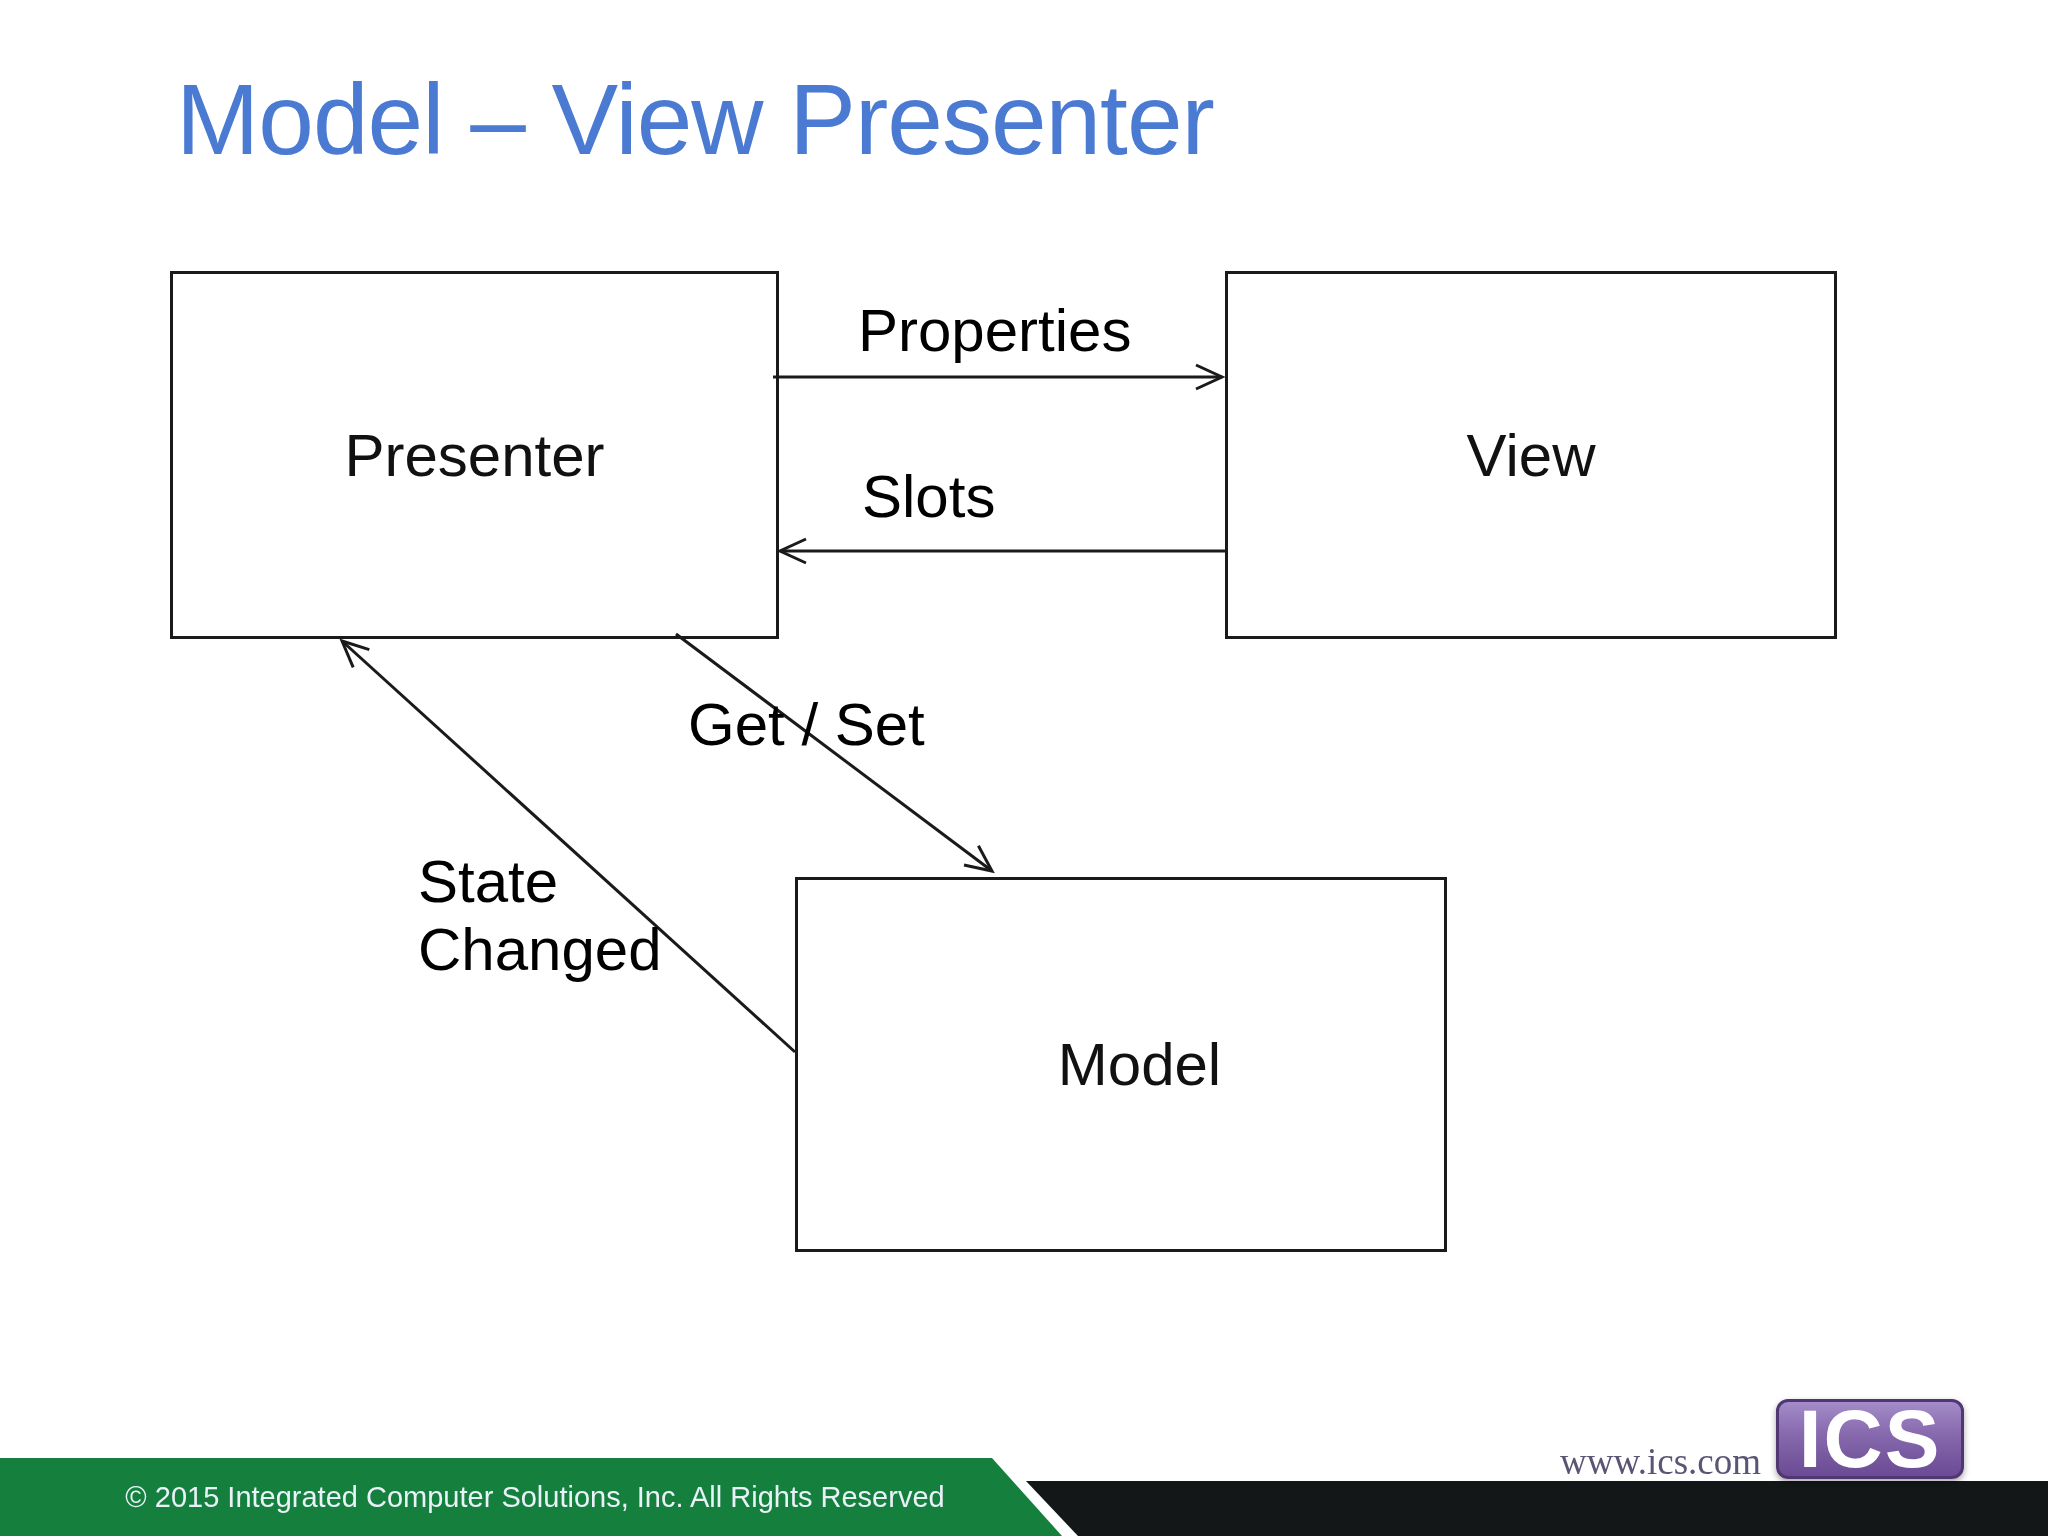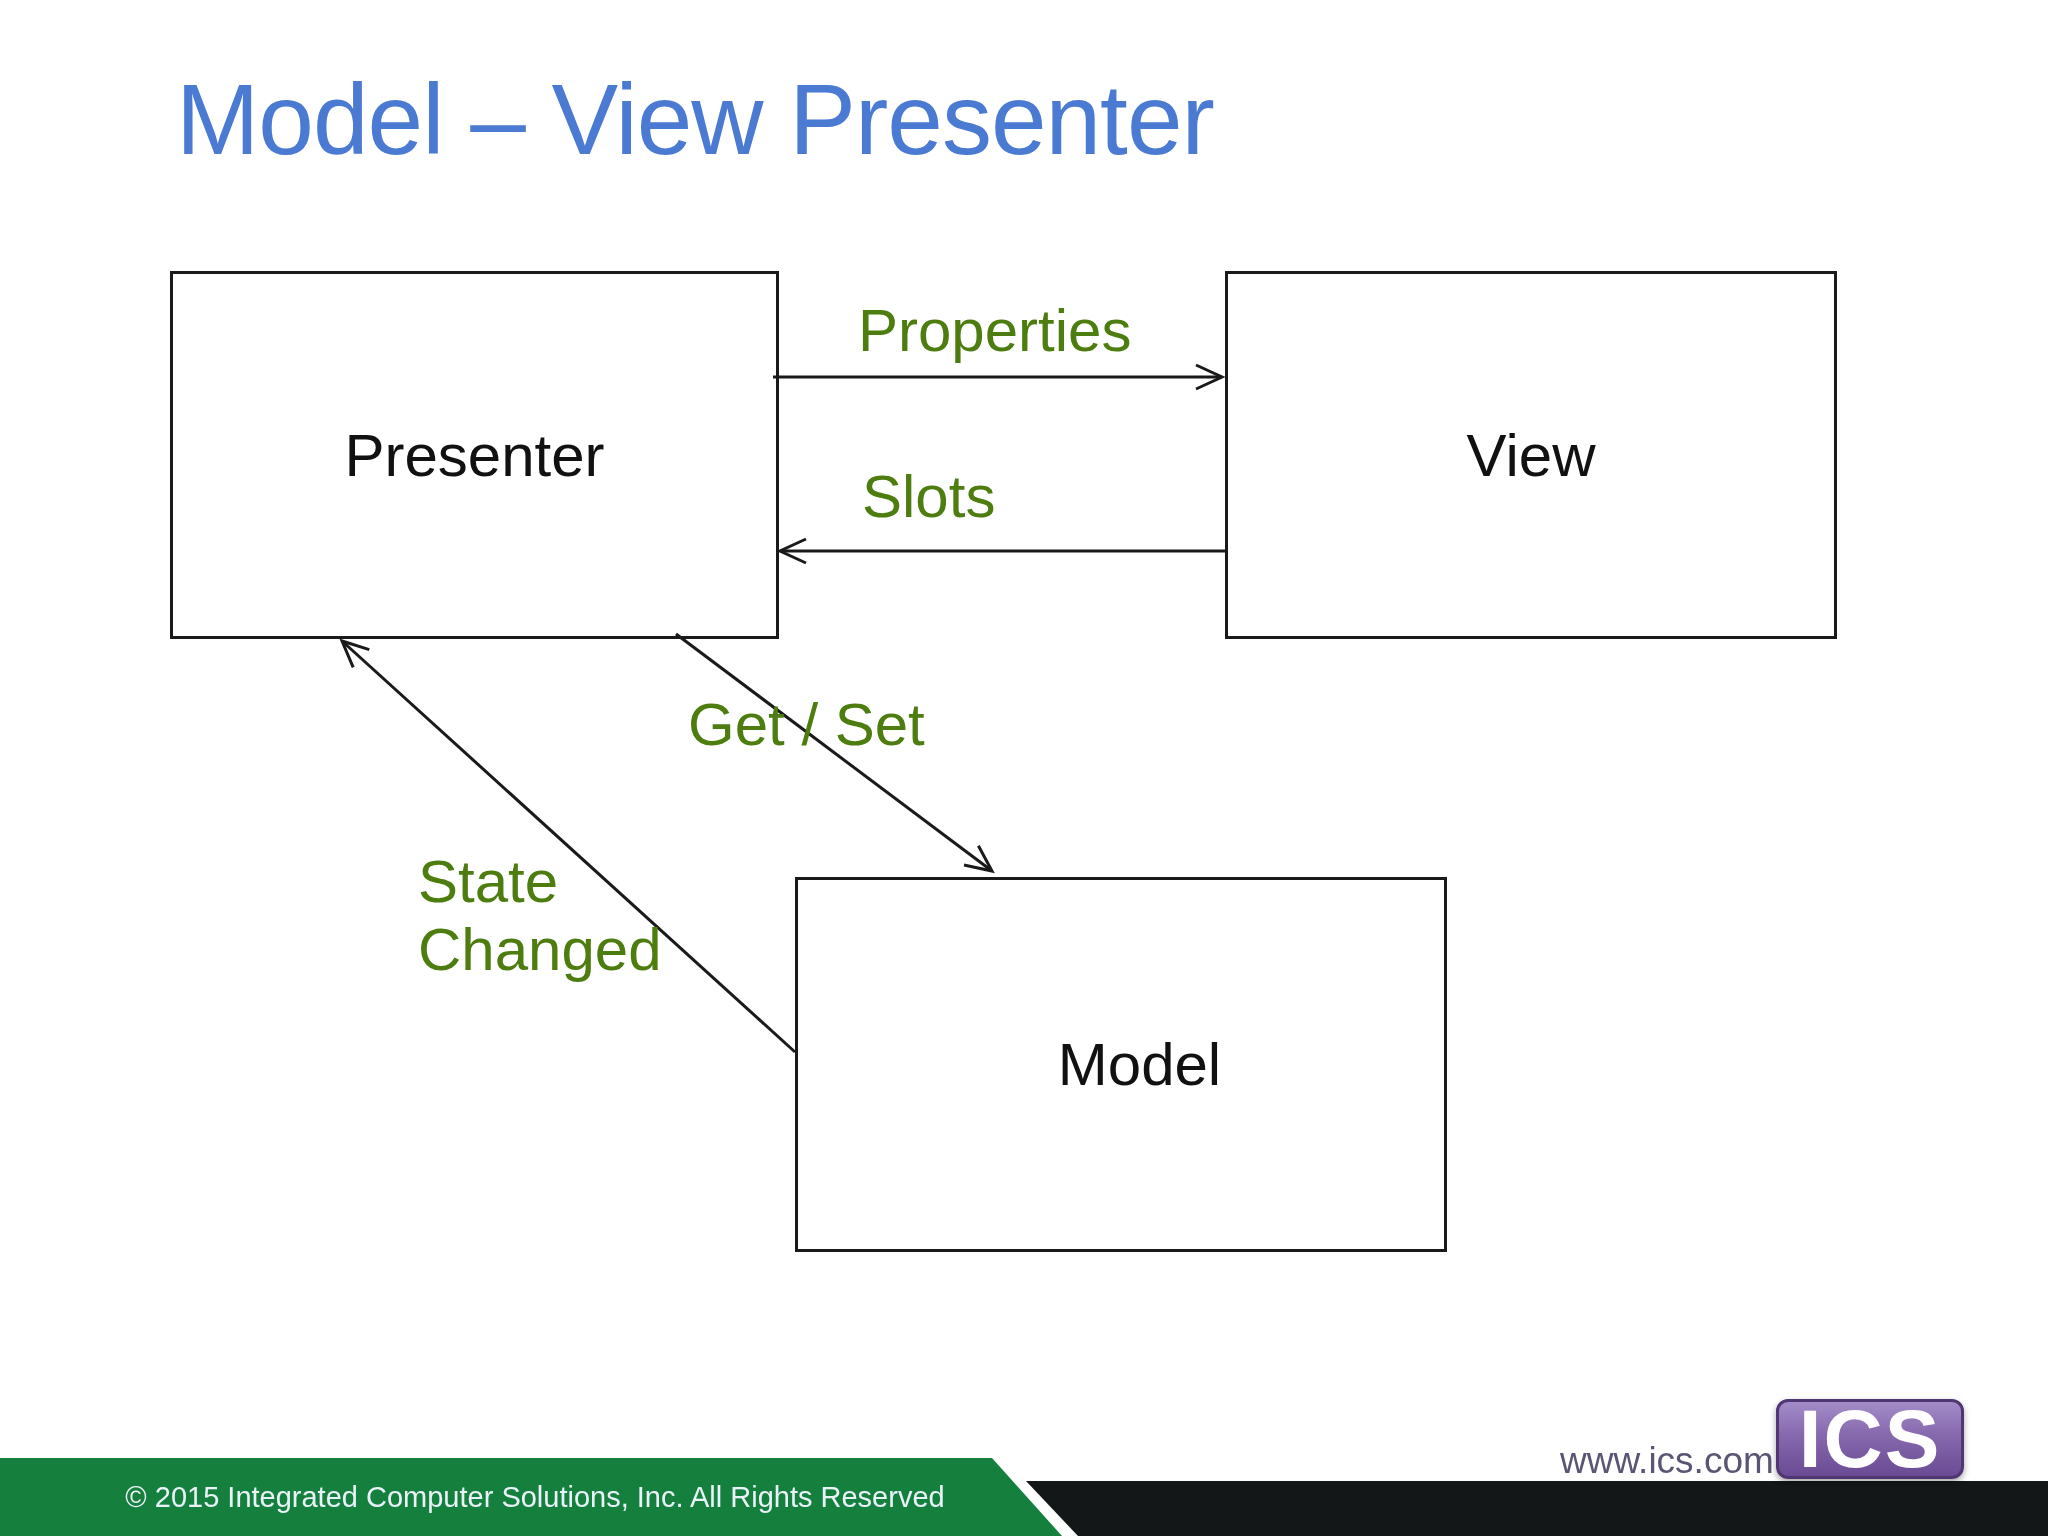--- a/index.html
+++ b/index.html
@@ -32,21 +32,21 @@
   #presenter-box{left:170px;top:271px;width:603px;height:362px;}
   #view-box{left:1225px;top:271px;width:606px;height:362px;}
   #model-box{left:795px;top:877px;width:609px;height:369px;padding-left:37px;}
   .arrows{
     position:absolute;left:0;top:0;width:2048px;height:1536px;
     pointer-events:none;
   }
   .edge-label{
     position:absolute;
     font-size:60px;
-    color:#4d7c0f;
+    color:#000000;
     white-space:nowrap;
   }
   #properties-label{left:858px;top:296px;}
   #slots-label{left:862px;top:462px;}
   #get-set-label{left:688px;top:690px;}
   #state-changed-label{left:418px;top:848px;width:280px;white-space:normal;line-height:68px;}
   
   .footer-blue{
     position:absolute;left:0;top:1458px;width:1062px;height:78px;
     background:#15803d;
@@ -61,20 +61,21 @@
   }
   .footer-black{
     position:absolute;left:1026px;top:1481px;width:1022px;height:55px;
     background:#131718;
     clip-path:polygon(0 0, 100% 0, 100% 100%, 52px 100%);
   }
   .website{
     position:absolute;left:1560px;top:1440px;
     font-size:37px;
     color:#5b5575;
+    font-family:Liberation Serif, serif;
   }
   .ics-logo{
     position:absolute;left:1776px;top:1399px;width:188px;height:80px;
     background:linear-gradient(180deg,#a38cc8 0%,#8668ad 45%,#6a4b94 100%);
     border:3px solid #503672;
     border-radius:12px;
     box-sizing:border-box;
     display:flex;align-items:center;justify-content:center;
     box-shadow:0 3px 6px rgba(0,0,0,0.35);
     z-index:2;

